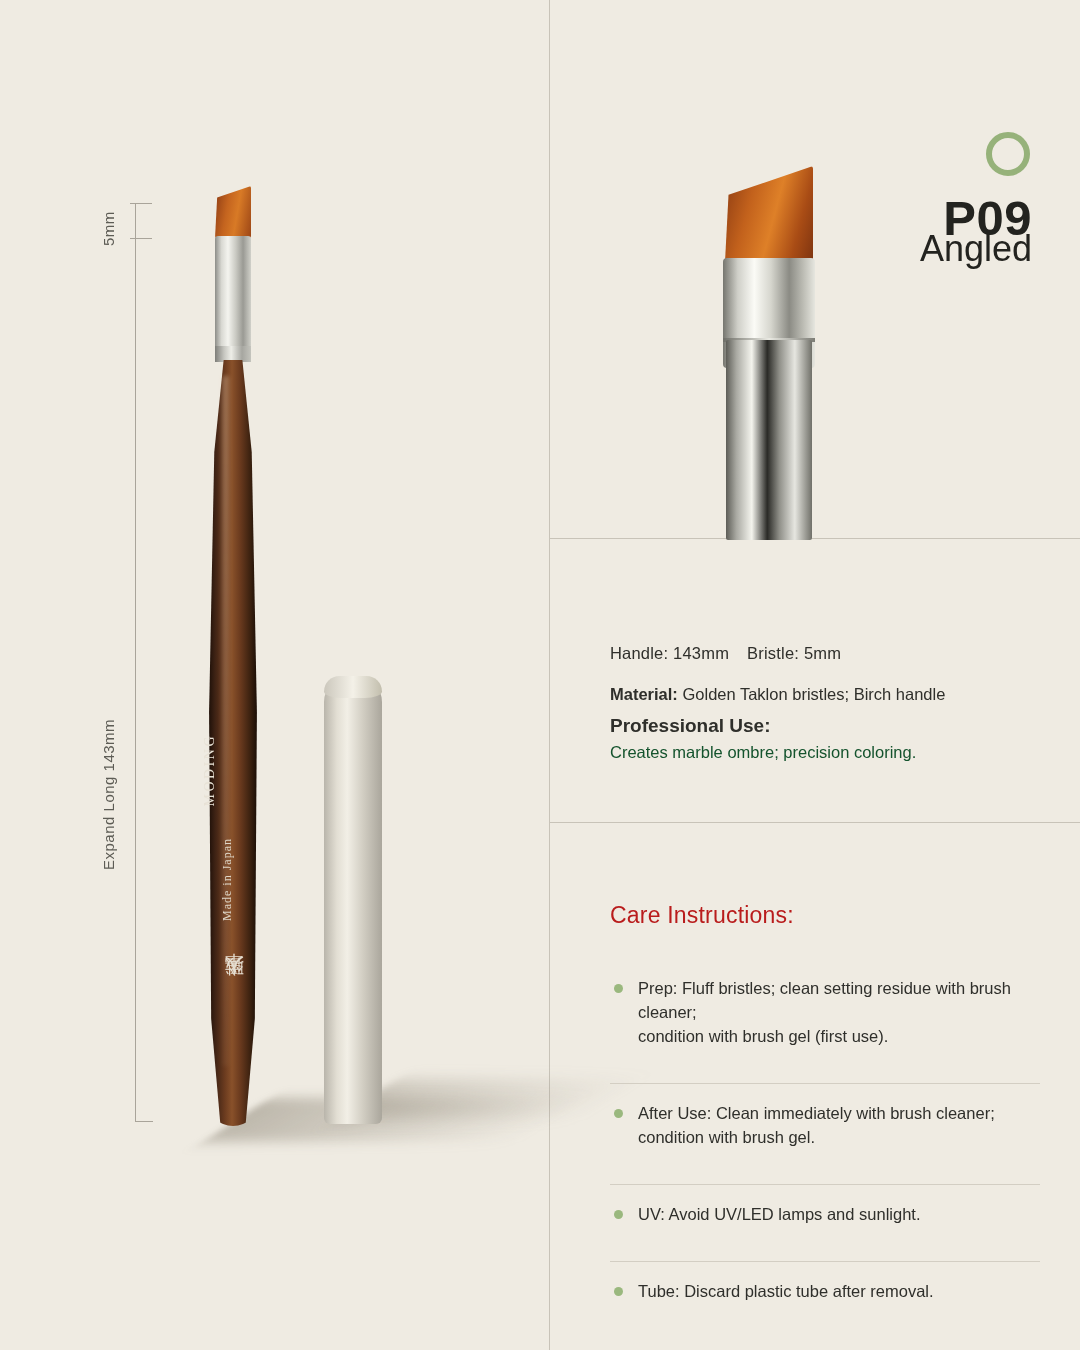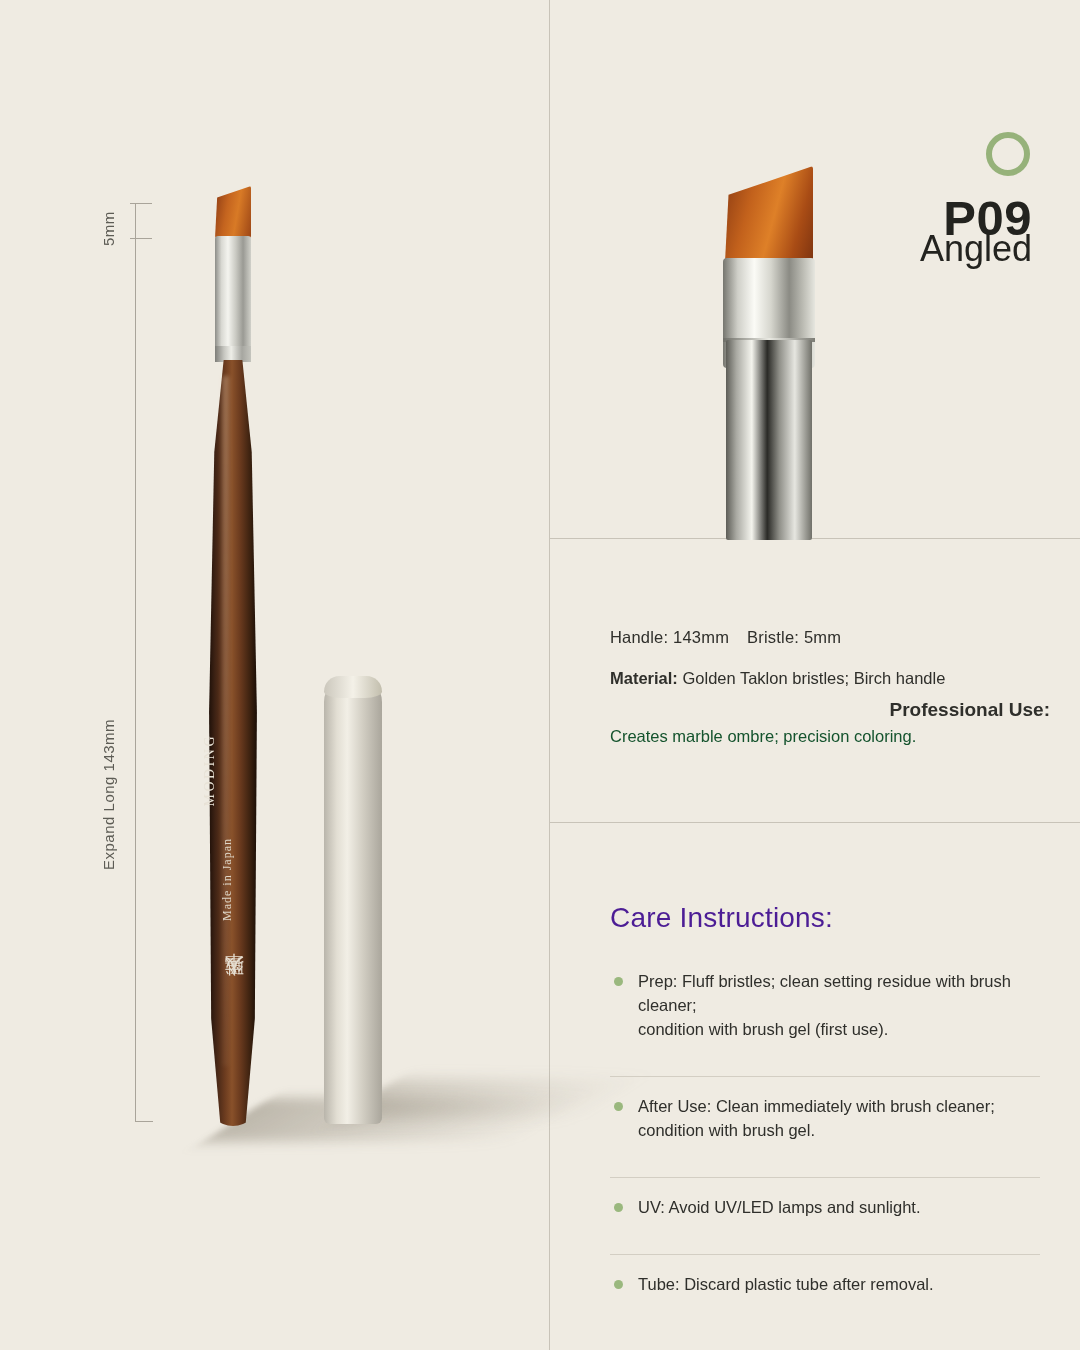--- a/index.html
+++ b/index.html
@@ -180,35 +180,35 @@
   .code-sub {
     position: absolute; right: 48px; top: 228px;
     font-size: 36px; font-weight: 400; color: #23231f; text-align: right;
   }
 
   
   .specs {
     position: absolute; left: 610px; top: 628px; width: 440px;
   }
   .spec-line-1 {
-    font-size: 16.5px; color: #2f2f2b; margin-bottom: 22px; letter-spacing: .2px;
+    font-size: 16.5px; color: #2f2f2b; margin-bottom: 22px; letter-spacing: .2px; margin-top: 16px;
   }
   .spec-gap { display: inline-block; width: 18px; }
   .spec-line-2 { font-size: 16.5px; color: #2f2f2b; margin-bottom: 11px; }
   .spec-line-3 { font-size: 19px; color: #2f2f2b; }
   .spec-line-4 { font-size: 16.5px; color: #14532d; margin-top: 6px; }
-  .b { font-weight: 700; text-align: right; }
+  .b { font-weight: 700; }
 
   
   .care {
     position: absolute; left: 610px; top: 902px; width: 430px;
   }
   .care-title {
-    font-size: 28px; font-weight: 400; color: #4c1d95; letter-spacing: .2px;
-    margin-bottom: 36px;
+    font-size: 23px; font-weight: 400; color: #b91c1c; letter-spacing: .2px;
+    margin-bottom: 48px;
   }
   .care-item {
     position: relative;
     padding: 0 0 34px 28px;
     border-bottom: 1px solid #d3cec3;
     margin-bottom: 18px;
     font-size: 16.5px;
     line-height: 1.45;
     color: #2f2f2b;
   }

